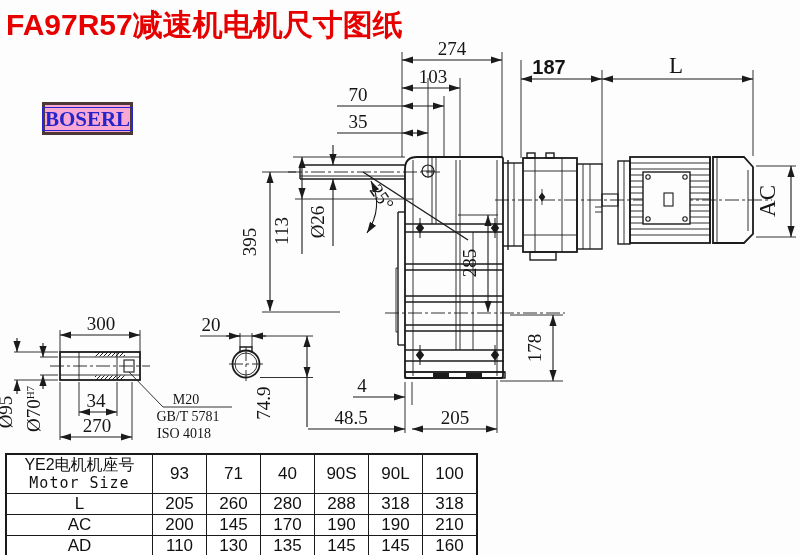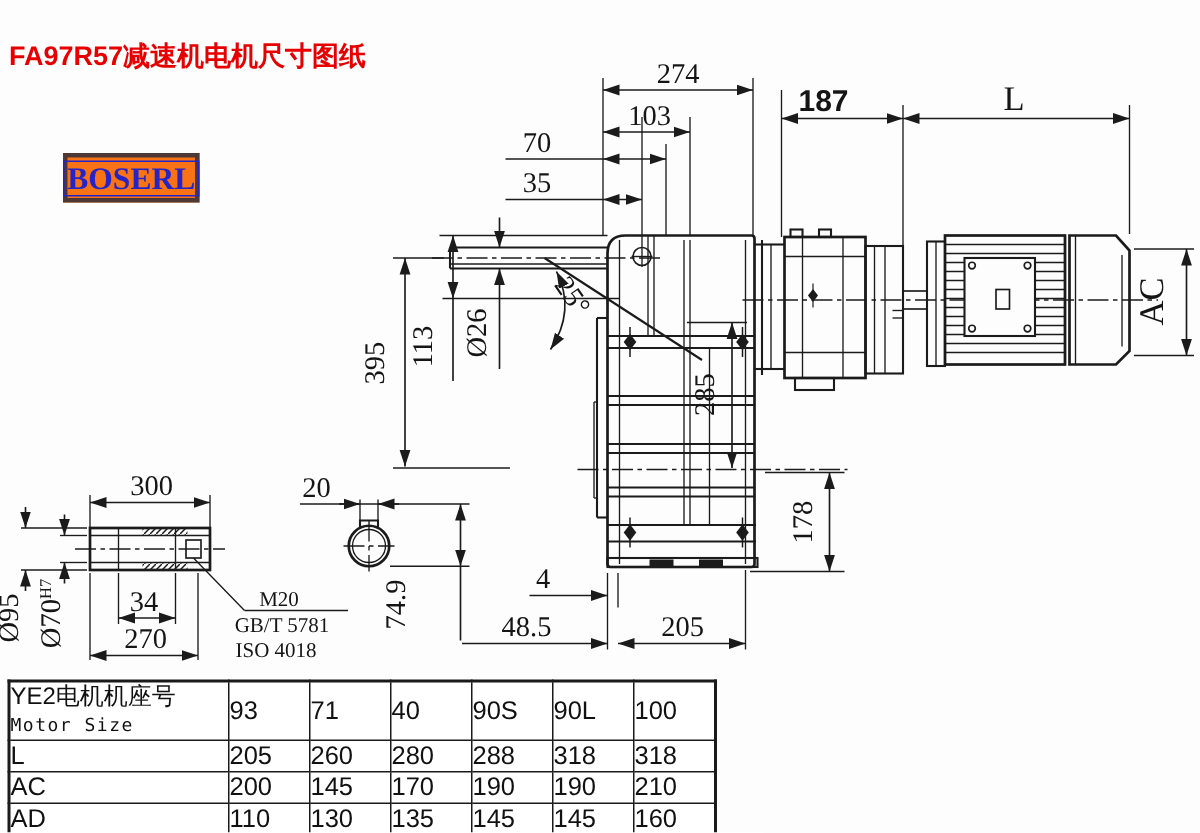--- a/index.html
+++ b/index.html
@@ -1,40 +1,40 @@
 <!DOCTYPE html>
 <html><head>
 <meta charset="utf-8">
 <style>
   html,body{margin:0;padding:0;background:#fff;}
   .page{position:relative;width:800px;height:555px;background:#fdfdfd;overflow:hidden;
         font-family:"Liberation Sans",sans-serif;}
-  .title{position:absolute;left:6px;top:5px;font-size:18px;font-weight:bold;color:#e60000;
-         letter-spacing:0px;white-space:nowrap;margin-top:20px;}
+  .title{position:absolute;left:6px;top:5px;font-size:30px;font-weight:bold;color:#e60000;
+         letter-spacing:0px;white-space:nowrap;}
   .logo{position:absolute;left:42px;top:102px;width:91px;height:33px;border:3px solid #4d3836;
-        background:#f97316;display:flex;align-items:center;justify-content:center;box-sizing:border-box;}
+        background:#f9a8d4;display:flex;align-items:center;justify-content:center;box-sizing:border-box;}
   .logo span{border:1px solid #2424c8;padding:0 2px;color:#2424c8;
         font-family:"Liberation Serif",serif;font-weight:bold;font-size:21px;line-height:22px;}
   svg{position:absolute;left:0;top:0;}
   svg text{fill:#151515;font-family:"Liberation Serif",serif;font-size:19px;}
   svg .small{font-size:14px;}
   svg .bold{font-family:"Liberation Sans",sans-serif;font-weight:bold;font-size:20px;}
   svg .big{font-size:23px;}
   .dim{stroke:#1b1b1b;stroke-width:1.1;fill:none;}
   .thin{stroke:#1b1b1b;stroke-width:0.9;fill:none;}
   .med{stroke:#1b1b1b;stroke-width:1.4;fill:none;}
   .obj{stroke:#1b1b1b;stroke-width:1.8;fill:none;}
   .cl{stroke:#1b1b1b;stroke-width:0.9;fill:none;stroke-dasharray:14 3 3 3;}
   .fill{fill:#1b1b1b;stroke:none;}
   .spec-table{position:absolute;left:5px;top:453px;border-collapse:collapse;background:#fff;
         font-family:"Liberation Sans",sans-serif;color:#111;}
-  .spec-table td{border:1.6px solid #1a1a1a;padding:0;}
+  .spec-table td{border:1.6px solid #1a1a1a;text-align:center;padding:0;}
   .spec-table{border:2px solid #1a1a1a;}
   .spec-table .hd{width:145px;height:38px;font-size:16px;line-height:18px;}
-  .spec-table .hd .en{font-family:"DejaVu Sans Mono",monospace;font-size:12px;letter-spacing:1px;}
+  .spec-table .hd .en{font-family:"DejaVu Sans Mono",monospace;font-size:15px;letter-spacing:1px;}
   .spec-table .c{width:53px;height:20px;font-size:17px;font-weight:500;}
 </style>
 </head>
 <body>
 
 <div class="page">
 
   <div class="title">FA97R57减速机电机尺寸图纸</div>
 
   <div class="logo">

